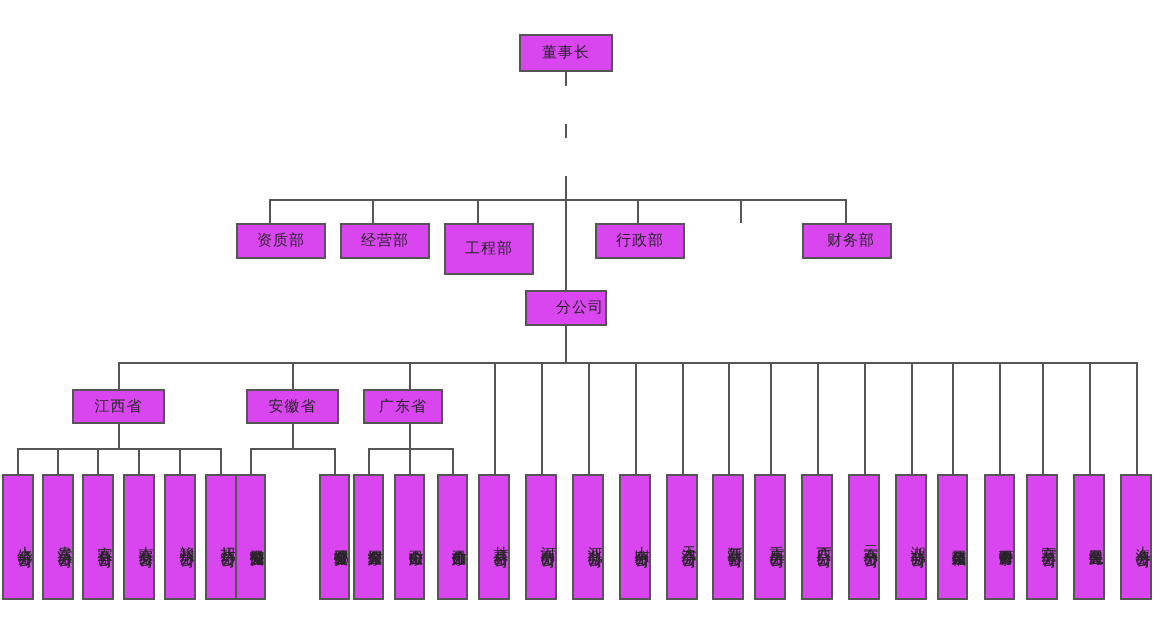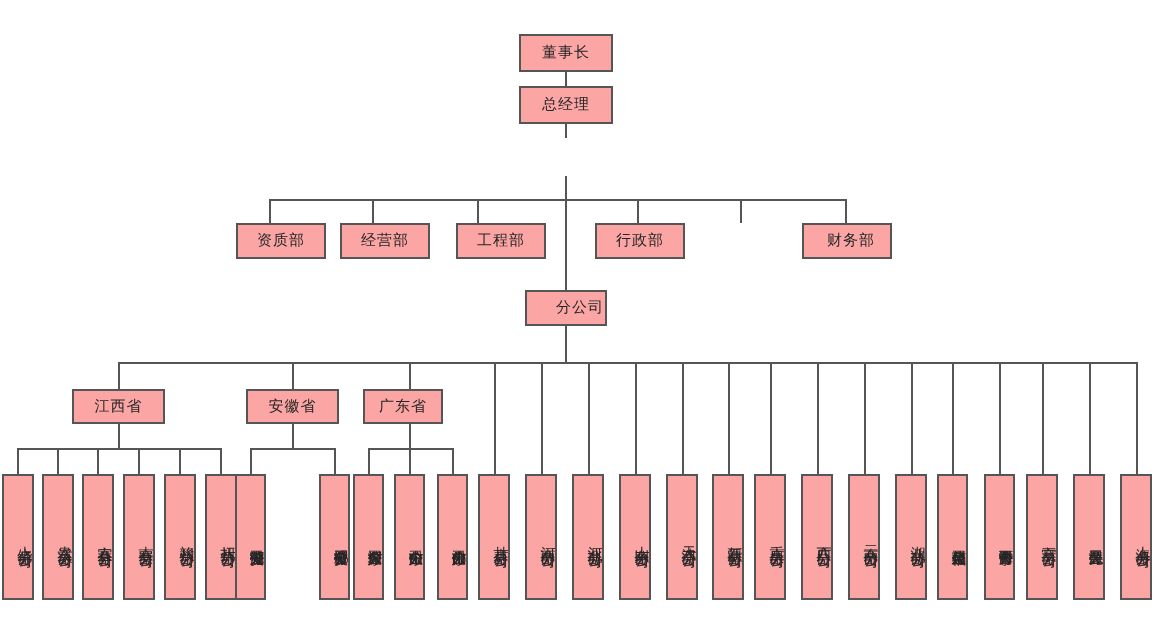--- a/index.html
+++ b/index.html
@@ -12,21 +12,21 @@
     width:1164px;
     height:643px;
     background:#ffffff;
     overflow:hidden;
   }
   
   .node{
     position:absolute;
     box-sizing:border-box;
     border:2px solid #555555;
-    background:#fca5a5;
+    background:#d946ef;
     color:#262626;
     display:flex;
     align-items:center;
     justify-content:center;
     text-align:center;
     line-height:1.05;
   }
   .node.h{            
     font-size:15px;
     letter-spacing:1px;
@@ -53,39 +53,38 @@
   .lh{ height:2px; }
 </style>
 </head>
 <body>
 
 <div id="chart">
 
   <div class="node h" style="left:519px;top:34px;width:94px;height:38px;">董事长</div>
   <div class="ln lv" style="left:565px;top:72px;height:14px;"></div>
 
-  <div class="node h" style="left:519px;top:86px;width:94px;height:38px;">总经理</div>
   <div class="ln lv" style="left:565px;top:124px;height:14px;"></div>
 
 
   <div class="ln lv" style="left:565px;top:176px;height:114px;"></div>
 
   <div class="ln lh" style="left:269px;top:199px;width:296px;"></div>
   <div class="ln lh" style="left:565px;top:199px;width:282px;"></div>
 
   <div class="ln lv" style="left:269px;top:199px;height:24px;"></div>
   <div class="ln lv" style="left:372px;top:199px;height:24px;"></div>
   <div class="ln lv" style="left:477px;top:199px;height:24px;"></div>
   <div class="ln lv" style="left:637px;top:199px;height:24px;"></div>
   <div class="ln lv" style="left:740px;top:199px;height:24px;"></div>
   <div class="ln lv" style="left:845px;top:199px;height:24px;"></div>
 
   <div class="node h" style="left:236px;top:223px;width:90px;height:36px;">资质部</div>
   <div class="node h" style="left:340px;top:223px;width:90px;height:36px;">经营部</div>
-  <div class="node h" style="left:444px;top:223px;width:90px;height:36px;margin-left:12px;">工程部</div>
+  <div class="node h" style="left:444px;top:223px;width:90px;height:52px;">工程部</div>
   <div class="node h" style="left:595px;top:223px;width:90px;height:36px;">行政部</div>
   <div class="node h" style="left:802px;top:223px;width:90px;height:36px;padding-left:8px;">财务部</div>
 
   <div class="node h" style="left:525px;top:290px;width:82px;height:36px;padding-left:28px;">分公司</div>
   <div class="ln lv" style="left:565px;top:326px;height:36px;"></div>
 
   <div class="ln lh" style="left:118px;top:362px;width:1018px;"></div>
 
   <div class="ln lv" style="left:118px;top:362px;height:27px;"></div>
   <div class="ln lv" style="left:292px;top:362px;height:27px;"></div>

